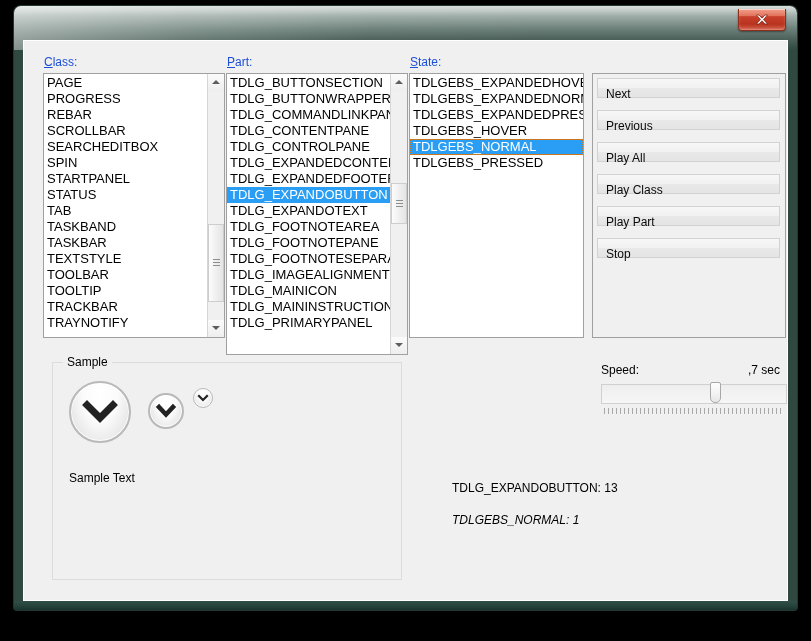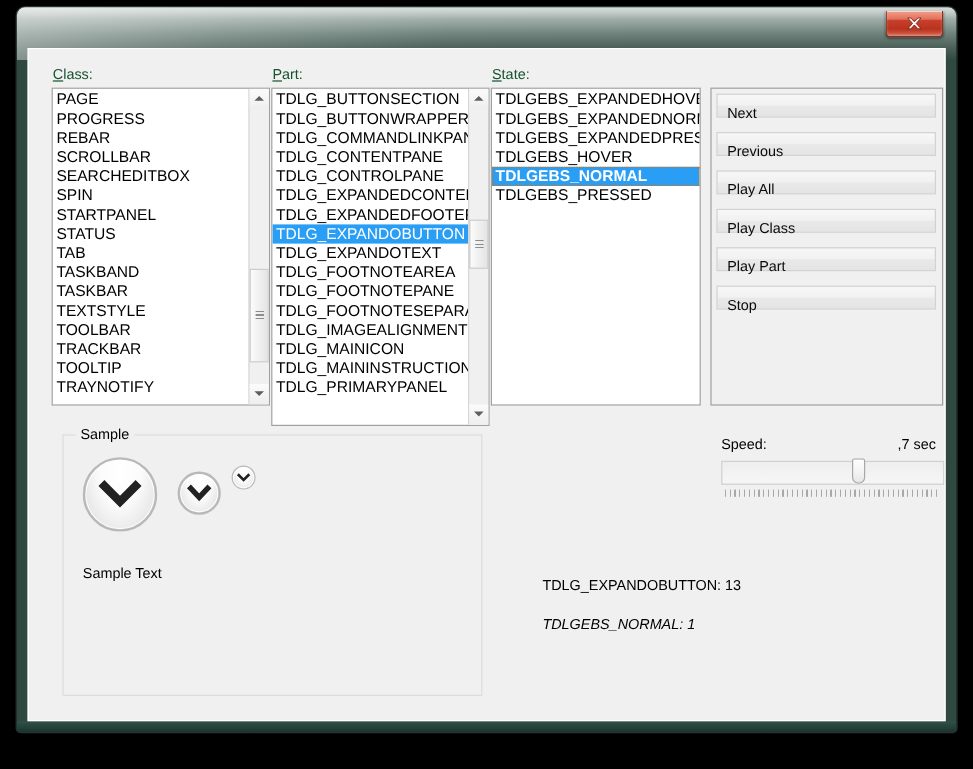--- a/index.html
+++ b/index.html
@@ -76,21 +76,21 @@
     background: #f0f0f0;
     border: 1px solid #ffffff;
     box-sizing: border-box;
     overflow: hidden;
   }
 
   
   .field-label {
     position: absolute;
     font-size: 12px;
-    color: #14532d;
+    color: #1d4ed8;
     white-space: nowrap;
   }
   .field-label u { text-decoration: underline; }
 
   
   .listbox {
     position: absolute;
     background: #ffffff;
     border: 1px solid #a0a0a0;
     box-sizing: border-box;
@@ -112,21 +112,20 @@
     overflow: hidden;
     box-sizing: border-box;
   }
   .li.sel {
     background: #2a9ef4;
     color: #ffffff;
   }
   .li.sel.focus {
     outline: 1px dotted #c8761f;
     outline-offset: -1px;
-    font-weight: bold;
   }
 
   
   .vscroll {
     position: absolute;
     top: 0; right: 0; bottom: 0;
     width: 17px;
     background: #f0f0f0;
     border-left: 1px solid #d6d6d6;
     box-sizing: border-box;
@@ -291,22 +290,22 @@
           <div class="li">SCROLLBAR</div>
           <div class="li">SEARCHEDITBOX</div>
           <div class="li">SPIN</div>
           <div class="li">STARTPANEL</div>
           <div class="li">STATUS</div>
           <div class="li">TAB</div>
           <div class="li">TASKBAND</div>
           <div class="li">TASKBAR</div>
           <div class="li">TEXTSTYLE</div>
           <div class="li">TOOLBAR</div>
+          <div class="li">TOOLTIP</div>
           <div class="li">TRACKBAR</div>
-          <div class="li">TOOLTIP</div>
           <div class="li">TRAYNOTIFY</div>
         </div>
       <div class="vscroll">
         <div class="sb-btn up">
             <span class="sb-arrow"></span>
           </div>
         <div class="sb-thumb" id="class-thumb" style="height: 78px; top: 150px;">
             <span class="sb-grip"></span>
           </div>
         <div class="sb-btn down">

